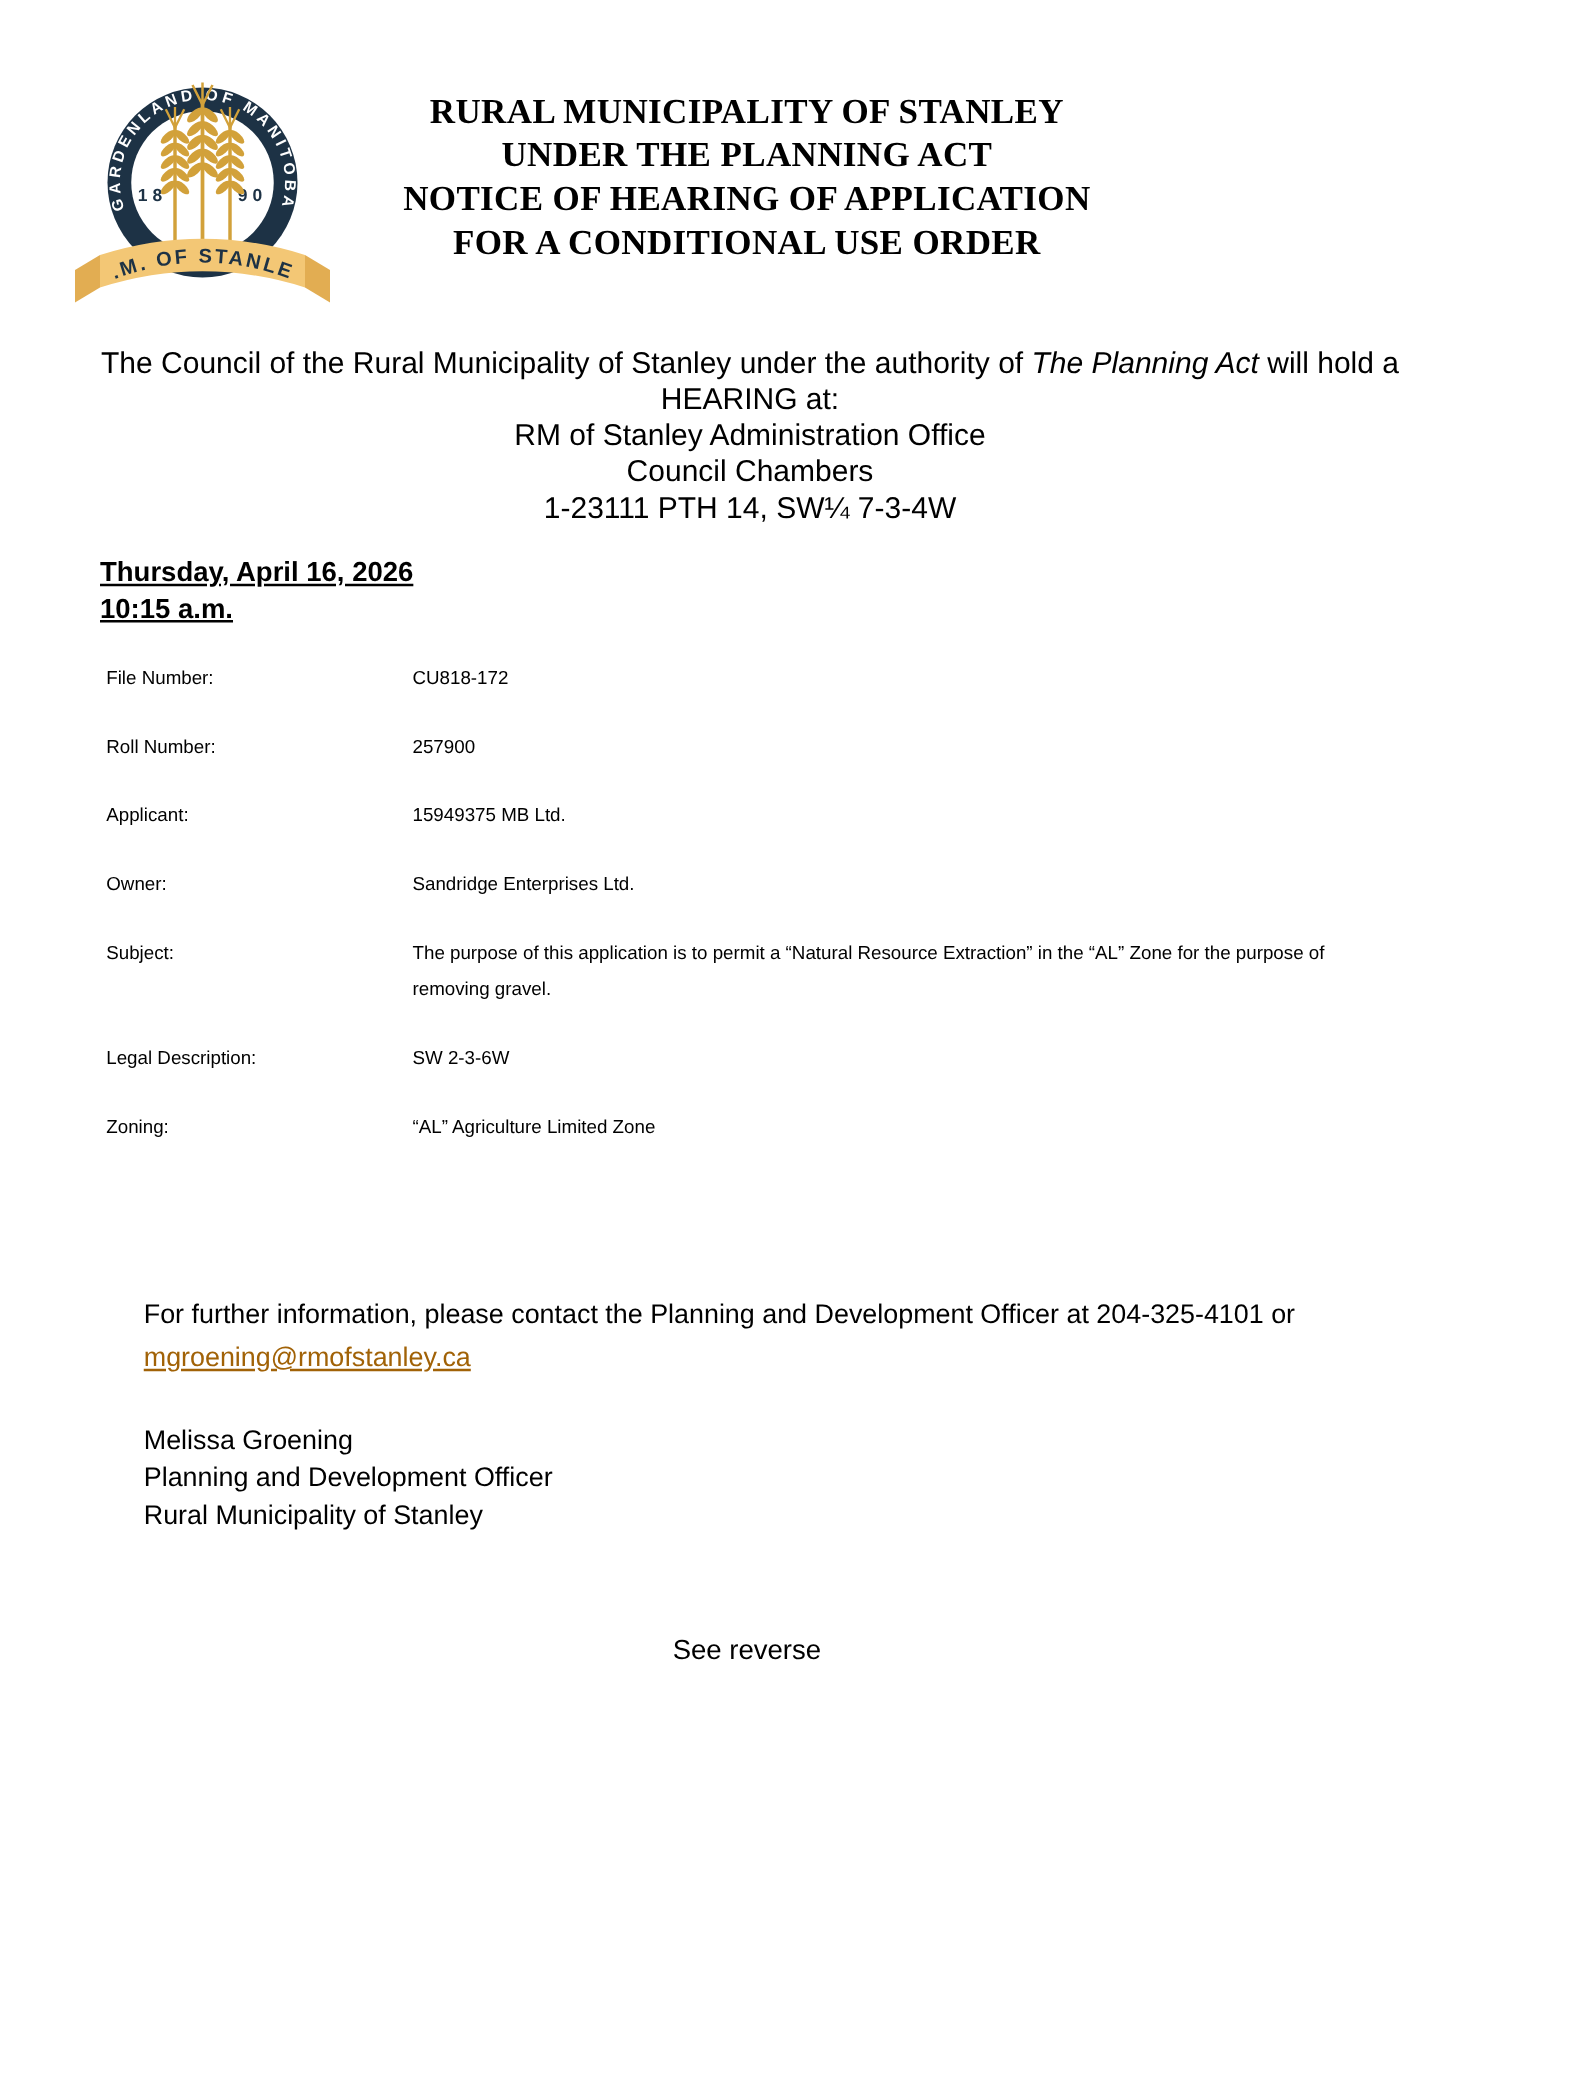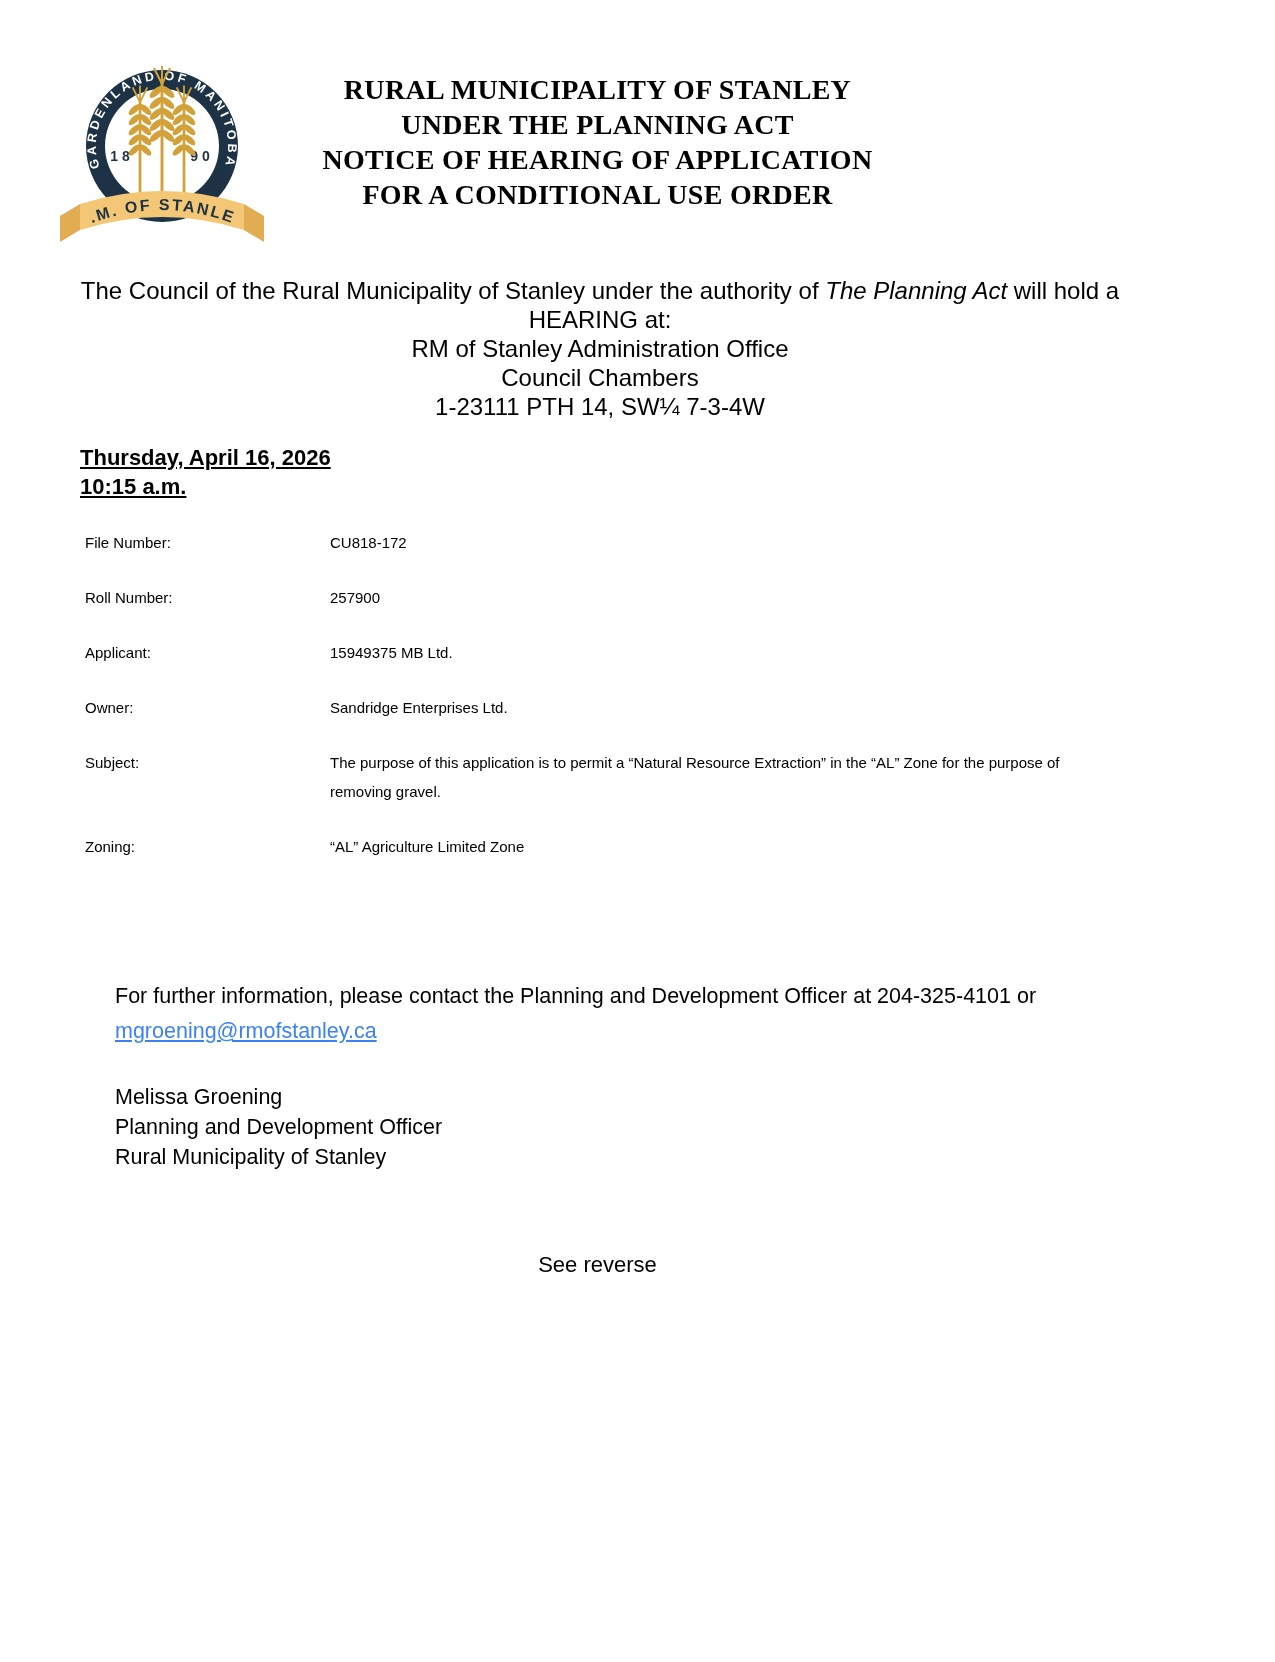--- a/index.html
+++ b/index.html
@@ -59,21 +59,21 @@
   .flabel { flex: none; width: 245px; }
   .fvalue { flex: 1; }
   
   .contact {
     margin-left: 115px;
     width: 1010px;
     margin-top: 118px;
     font-size: 21.5px;
     line-height: 35px;
   }
-  .email-link { color: #3b82f6; text-decoration: underline; cursor: pointer; }
+  .email-link { color: #a16207; text-decoration: underline; cursor: pointer; }
   .signature { margin-top: 33px; line-height: 30px; }
   
   .see-reverse {
     margin-left: 85px;
     width: 1025px;
     margin-top: 80px;
     text-align: center;
     font-size: 22px;
   }
 </style>
@@ -166,20 +166,24 @@
     </div>
     <div class="frow">
       <div class="flabel">Owner:</div>
       <div class="fvalue">Sandridge Enterprises Ltd.</div>
     </div>
     <div class="frow">
       <div class="flabel">Subject:</div>
       <div class="fvalue">The purpose of this application is to permit a “Natural Resource Extraction” in the “AL” Zone for the purpose of removing gravel.</div>
     </div>
     <div class="frow">
+      <div class="flabel">Legal Description:</div>
+      <div class="fvalue">SW 2-3-6W</div>
+    </div>
+    <div class="frow">
       <div class="flabel">Zoning:</div>
       <div class="fvalue">“AL” Agriculture Limited Zone</div>
     </div>
   </div>
 
   <div class="contact">
     <div>For further information, please contact the Planning and Development Officer at 204-325-4101 or</div>
     <div><a class="email-link">mgroening@rmofstanley.ca</a></div>
     <div class="signature">
       <div>Melissa Groening</div>

